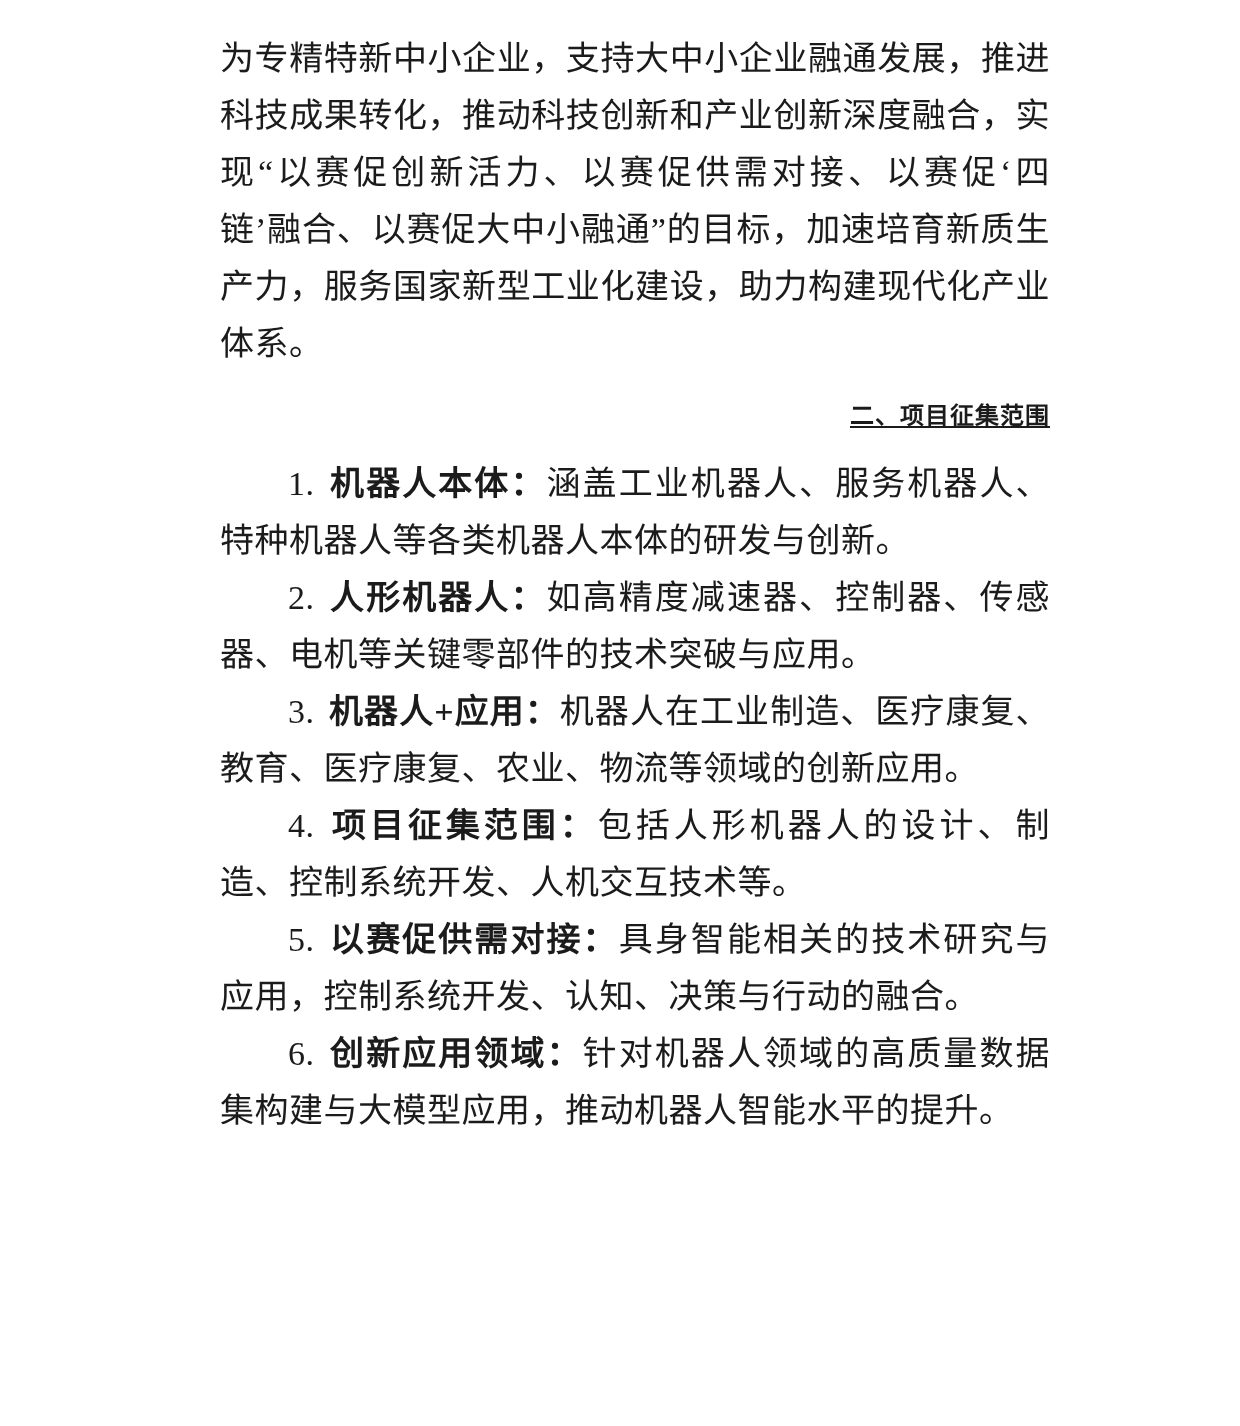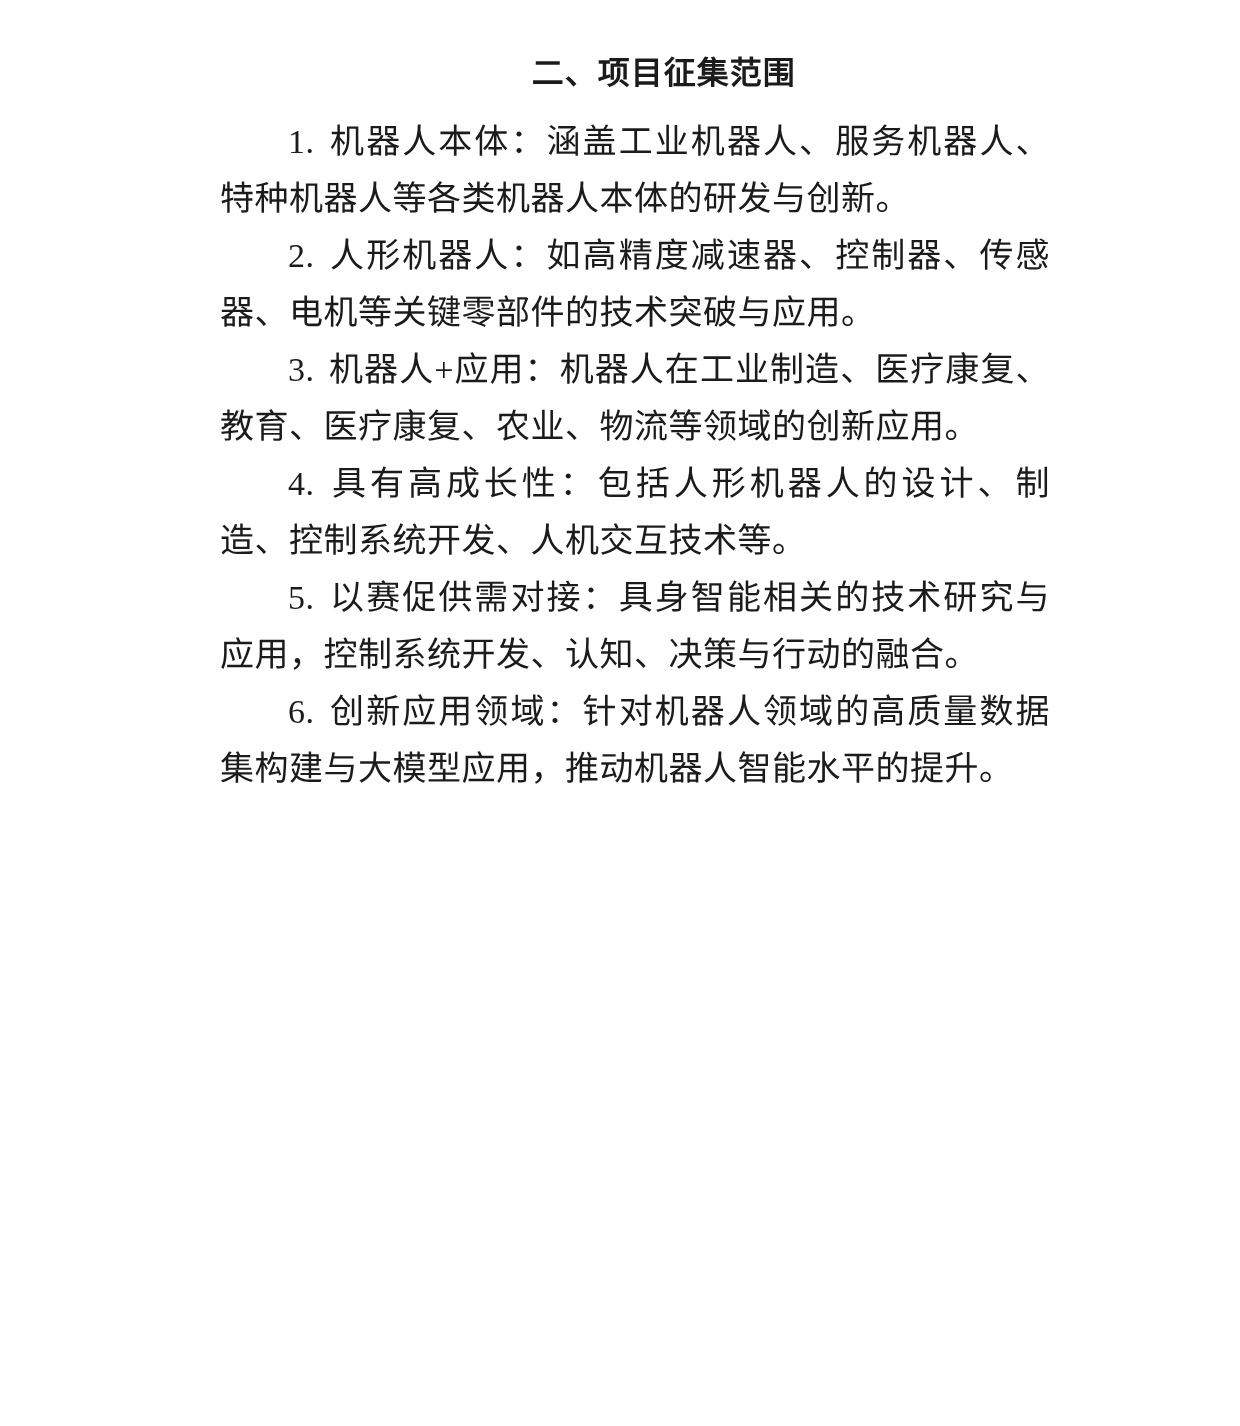--- a/index.html
+++ b/index.html
@@ -27,50 +27,52 @@
     text-align: justify;
     letter-spacing: 0.5px;
   }
   .indent {
     text-indent: 2em;
   }
   .section-heading {
     margin: 15px 0 11px 0;
     font-family: "Liberation Sans", "DejaVu Sans", sans-serif;
     font-weight: 700;
-    font-size: 32px;
+    font-size: 24px;
     line-height: 57px;
     text-indent: 1.8em;
-    text-align: center;
+    text-align: right;
     letter-spacing: 1px;
+    text-decoration: underline;
   }
   .item {
     text-indent: 2em;
   }
   .item .num {
     margin-right: 14px;
   }
   .item .label {
-    font-weight: 400;
+    font-weight: 700;
   }
 </style>
 </head>
 <body>
 
 <div class="page">
 
+  <p class="para">为专精特新中小企业，支持大中小企业融通发展，推进科技成果转化，推动科技创新和产业创新深度融合，实现“以赛促创新活力、以赛促供需对接、以赛促‘四链’融合、以赛促大中小融通”的目标，加速培育新质生产力，服务国家新型工业化建设，助力构建现代化产业体系。</p>
 
   <p class="para section-heading">二、项目征集范围</p>
 
 
   <p class="para item"><span class="num">1.</span><span class="label">机器人本体：</span><span class="text">涵盖工业机器人、服务机器人、特种机器人等各类机器人本体的研发与创新。</span></p>
 
   <p class="para item"><span class="num">2.</span><span class="label">人形机器人：</span><span class="text">如高精度减速器、控制器、传感器、电机等关键零部件的技术突破与应用。</span></p>
 
   <p class="para item"><span class="num">3.</span><span class="label">机器人+应用：</span><span class="text">机器人在工业制造、医疗康复、教育、医疗康复、农业、物流等领域的创新应用。</span></p>
 
-  <p class="para item"><span class="num">4.</span><span class="label">具有高成长性：</span><span class="text">包括人形机器人的设计、制造、控制系统开发、人机交互技术等。</span></p>
+  <p class="para item"><span class="num">4.</span><span class="label">项目征集范围：</span><span class="text">包括人形机器人的设计、制造、控制系统开发、人机交互技术等。</span></p>
 
   <p class="para item"><span class="num">5.</span><span class="label">以赛促供需对接：</span><span class="text">具身智能相关的技术研究与应用，控制系统开发、认知、决策与行动的融合。</span></p>
 
   <p class="para item"><span class="num">6.</span><span class="label">创新应用领域：</span><span class="text">针对机器人领域的高质量数据集构建与大模型应用，推动机器人智能水平的提升。</span></p>
 
 </div>
 
 </body></html>

